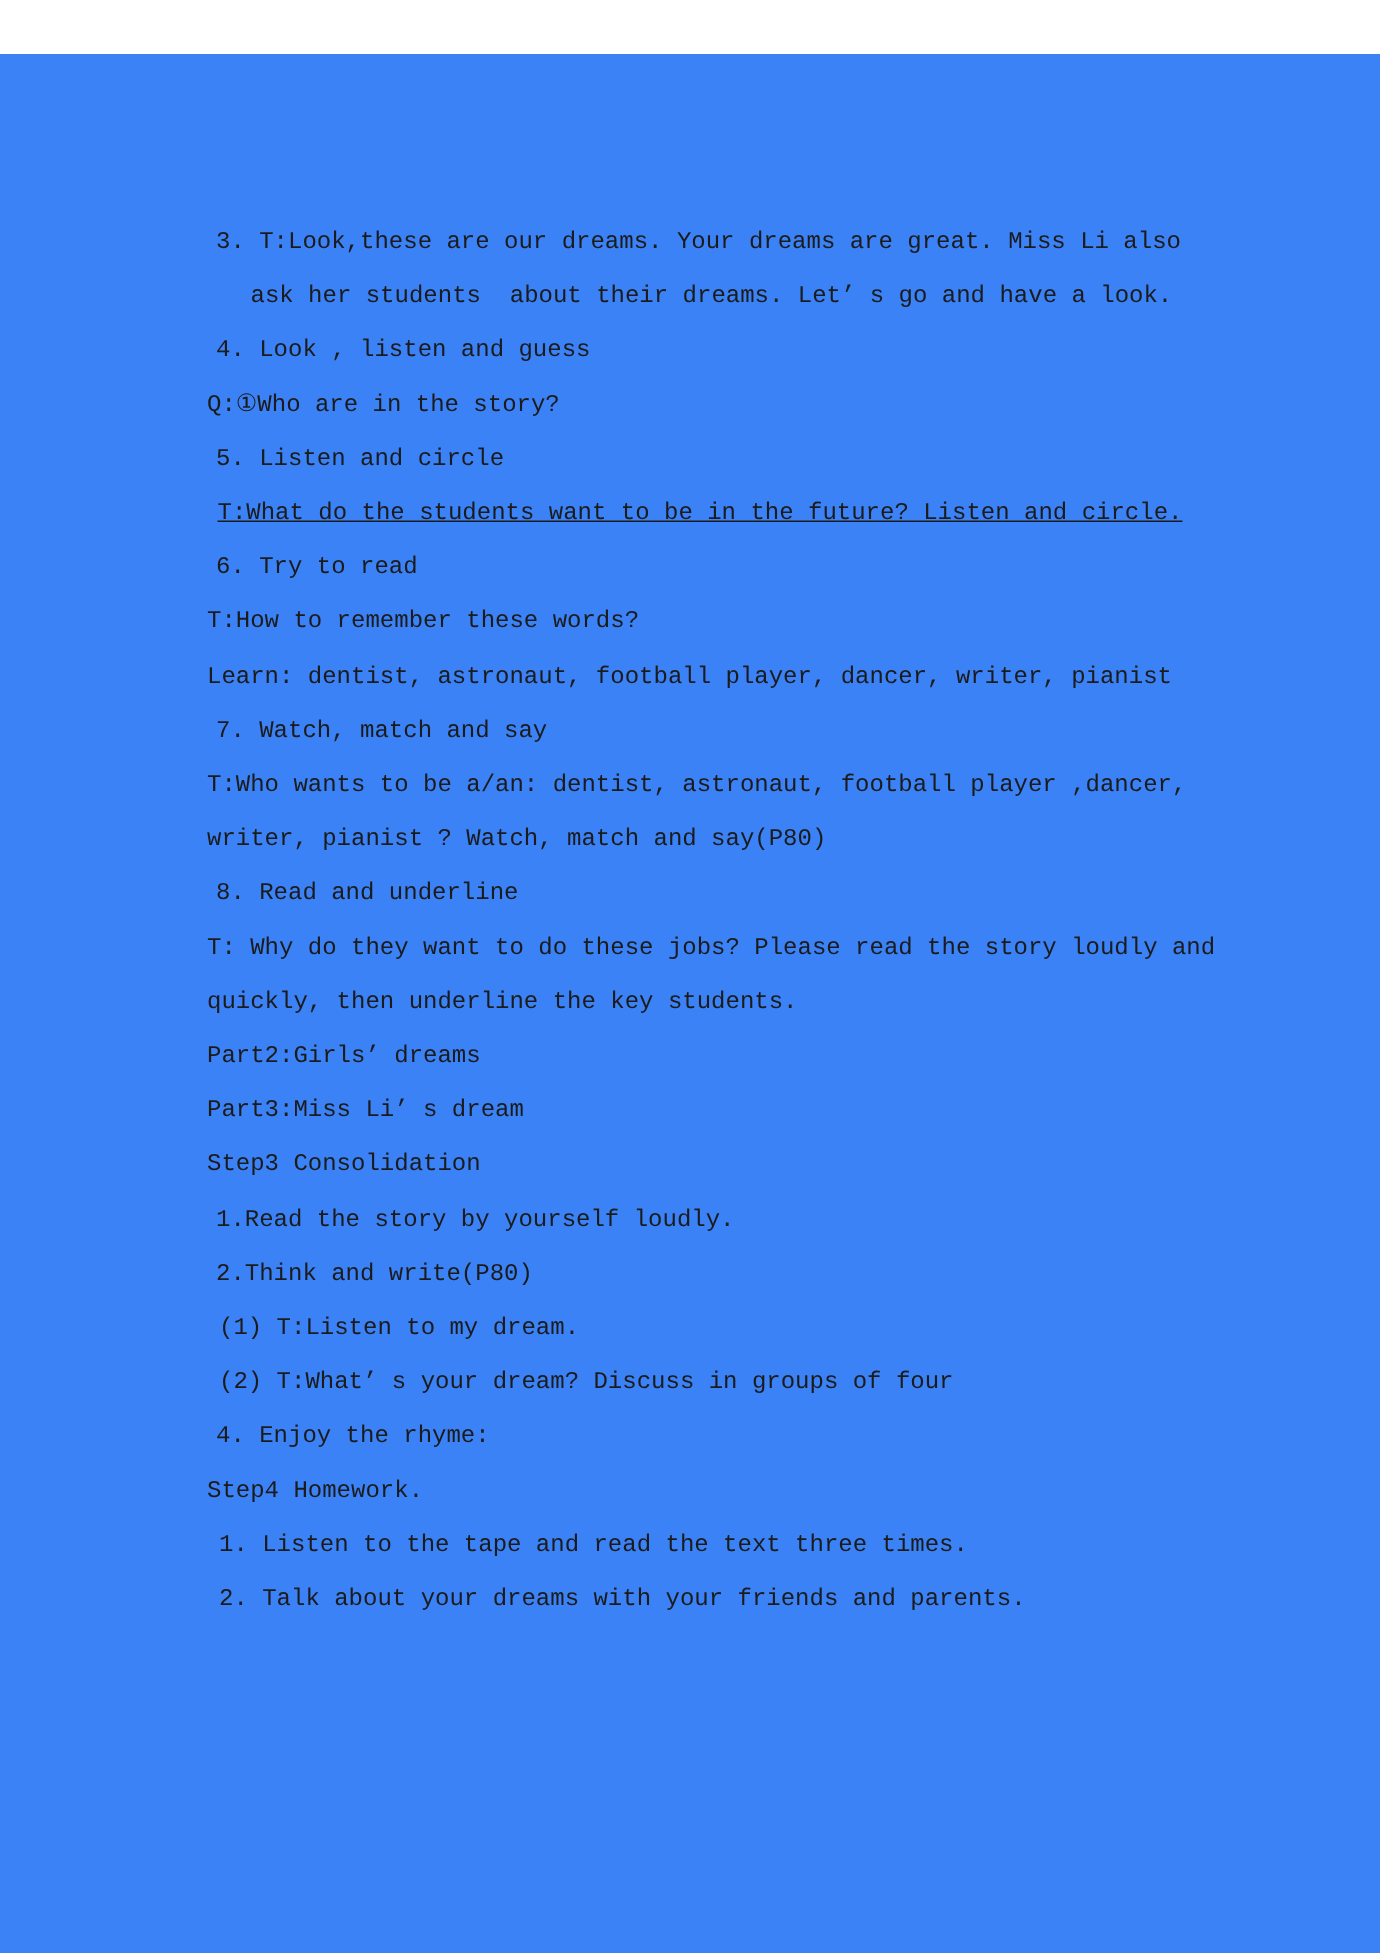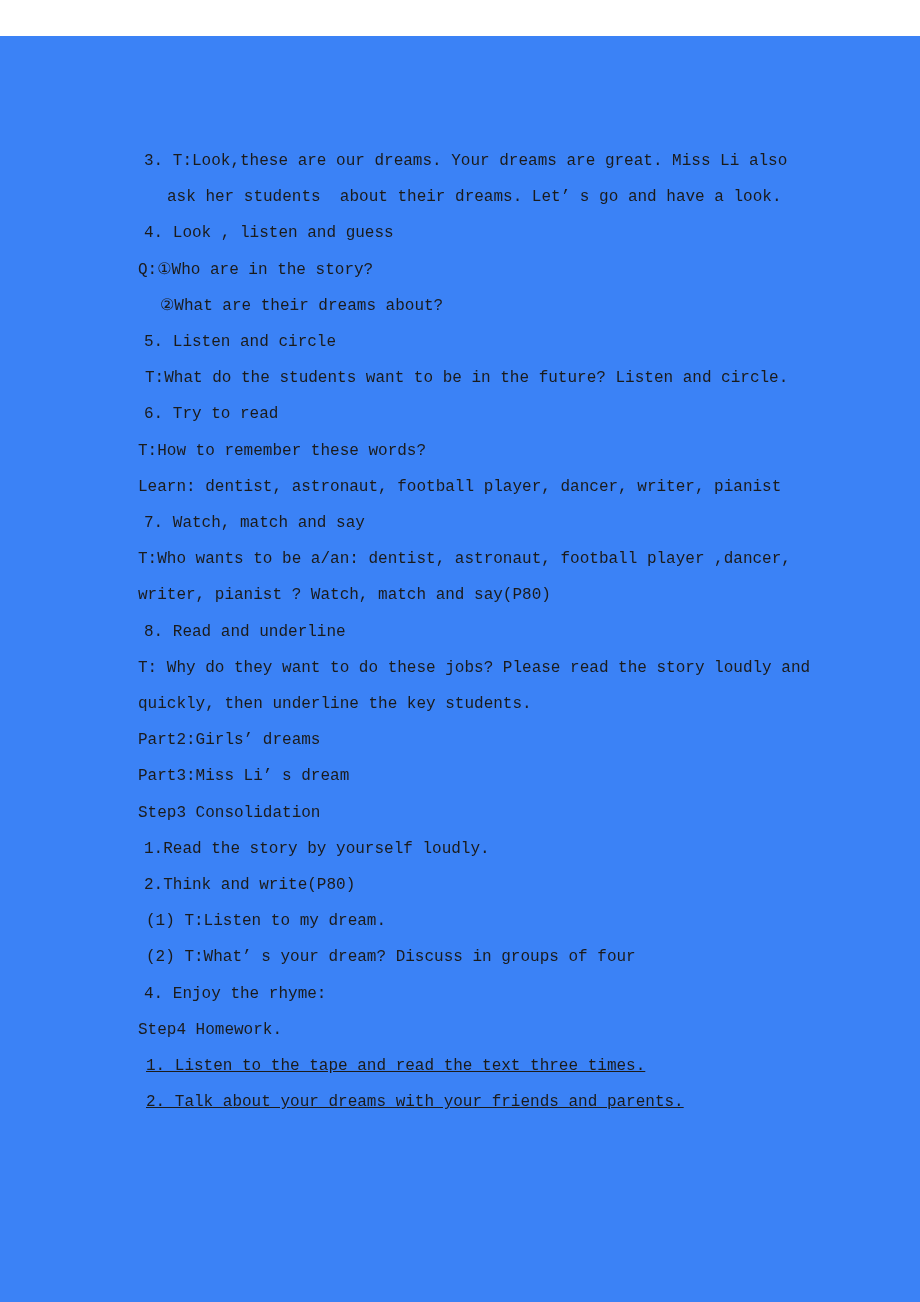--- a/index.html
+++ b/index.html
@@ -27,33 +27,32 @@
     font-size: 16px;
     line-height: 36.2px;
     color: #1b1b1b;
     white-space: pre;
     letter-spacing: 0px;
   }
   
   .ind-num   { padding-left: 6px;  }  
   .ind-cont  { padding-left: 29px; }  
   .ind-circ  { padding-left: 22px; }  
-  .ind-t     { padding-left: 7px;  }  
+  .ind-t     { padding-left: 7px; text-decoration: underline;  }  
   .ind-paren { padding-left: 8px;  }  
-  .ind-hw    { padding-left: 8px; text-decoration: underline;  }  
+  .ind-hw    { padding-left: 8px;  }  
 </style>
 </head>
 <body>
 
 <div class="page">
   <p class="doc-line ind-num">3. T:Look,these are our dreams. Your dreams are great. Miss Li also</p>
   <p class="doc-line ind-cont">ask her students  about their dreams. Let’ s go and have a look.</p>
   <p class="doc-line ind-num">4. Look , listen and guess</p>
   <p class="doc-line">Q:①Who are in the story?</p>
-  <p class="doc-line ind-circ">②What are their dreams about?</p>
   <p class="doc-line ind-num">5. Listen and circle</p>
   <p class="doc-line ind-t">T:What do the students want to be in the future? Listen and circle.</p>
   <p class="doc-line ind-num">6. Try to read</p>
   <p class="doc-line">T:How to remember these words?</p>
   <p class="doc-line">Learn: dentist, astronaut, football player, dancer, writer, pianist</p>
   <p class="doc-line ind-num">7. Watch, match and say</p>
   <p class="doc-line">T:Who wants to be a/an: dentist, astronaut, football player ,dancer,</p>
   <p class="doc-line">writer, pianist ? Watch, match and say(P80)</p>
   <p class="doc-line ind-num">8. Read and underline</p>
   <p class="doc-line">T: Why do they want to do these jobs? Please read the story loudly and</p>

